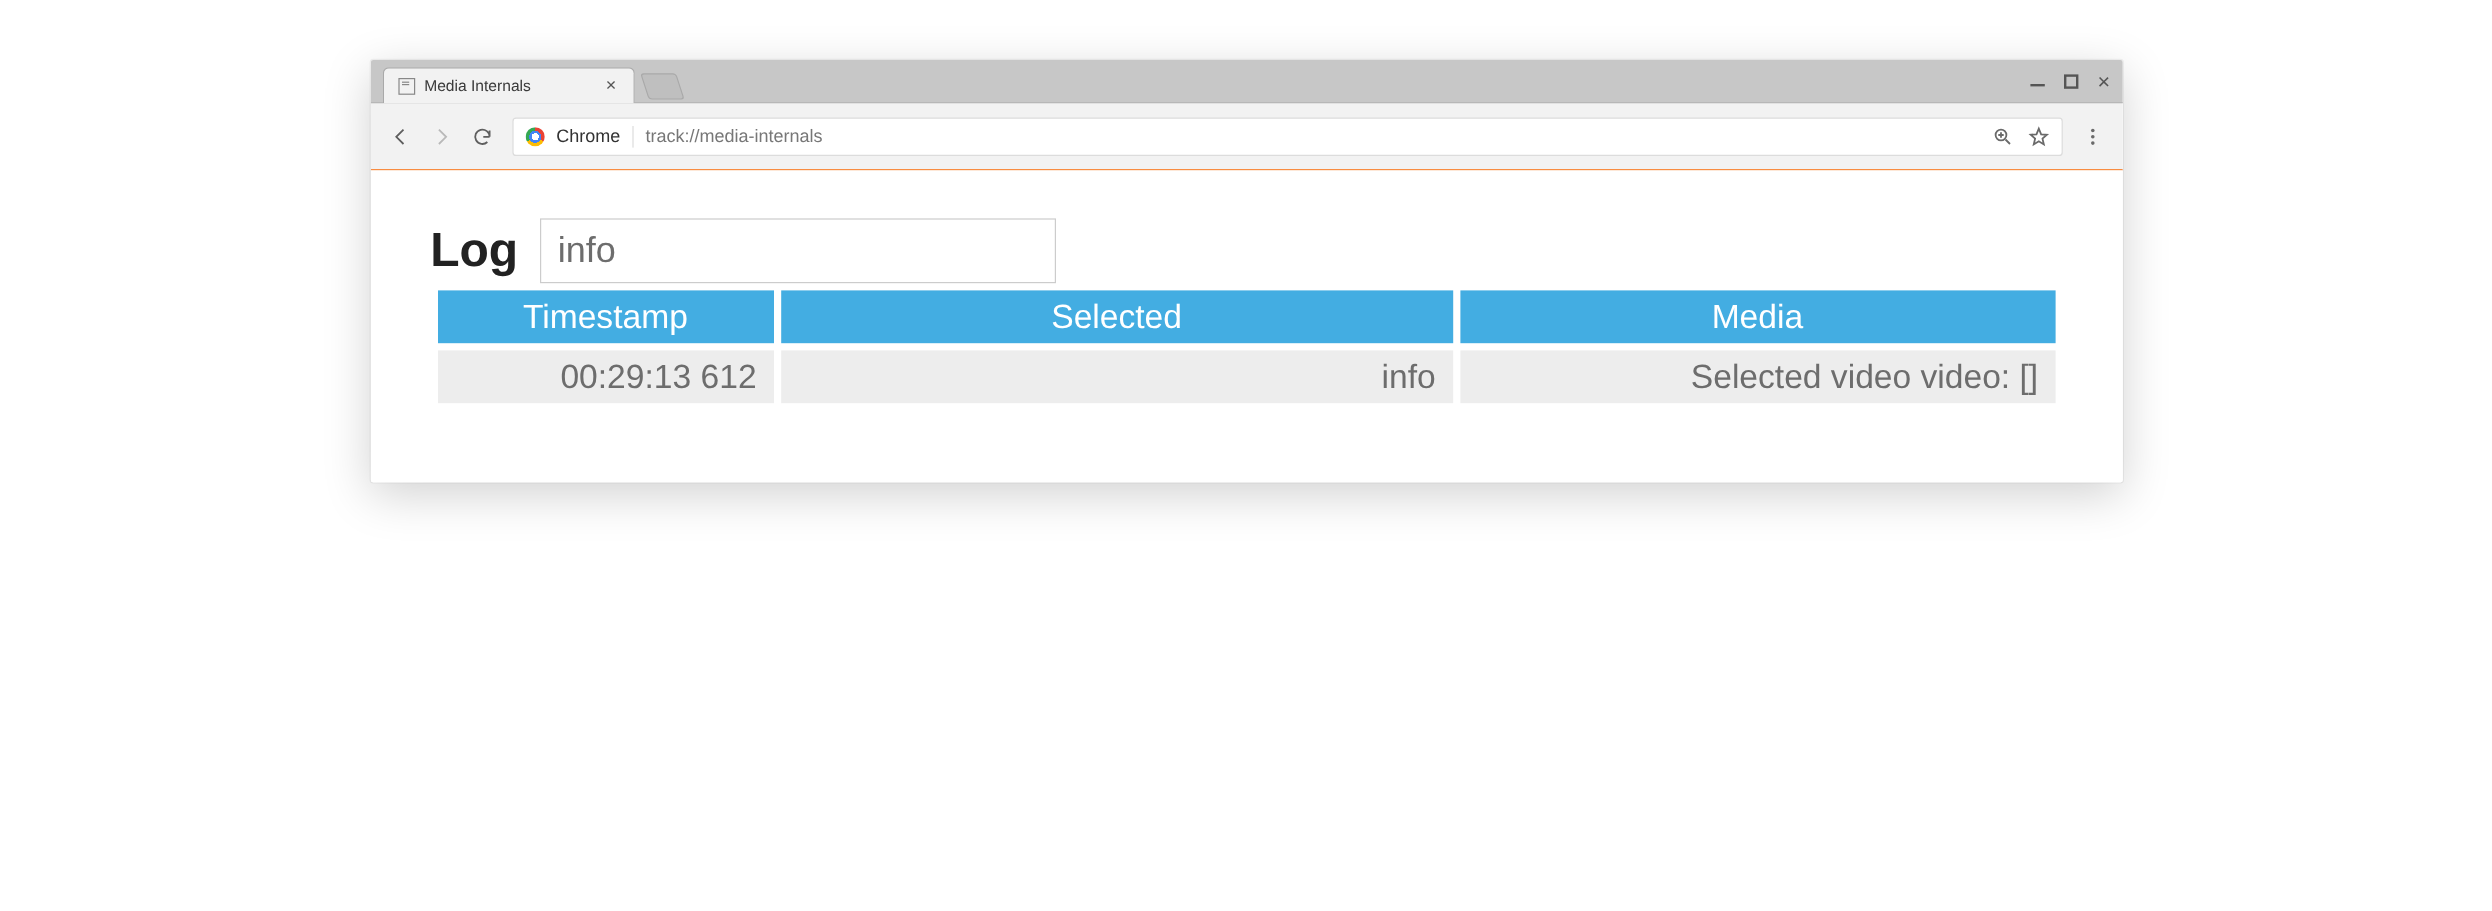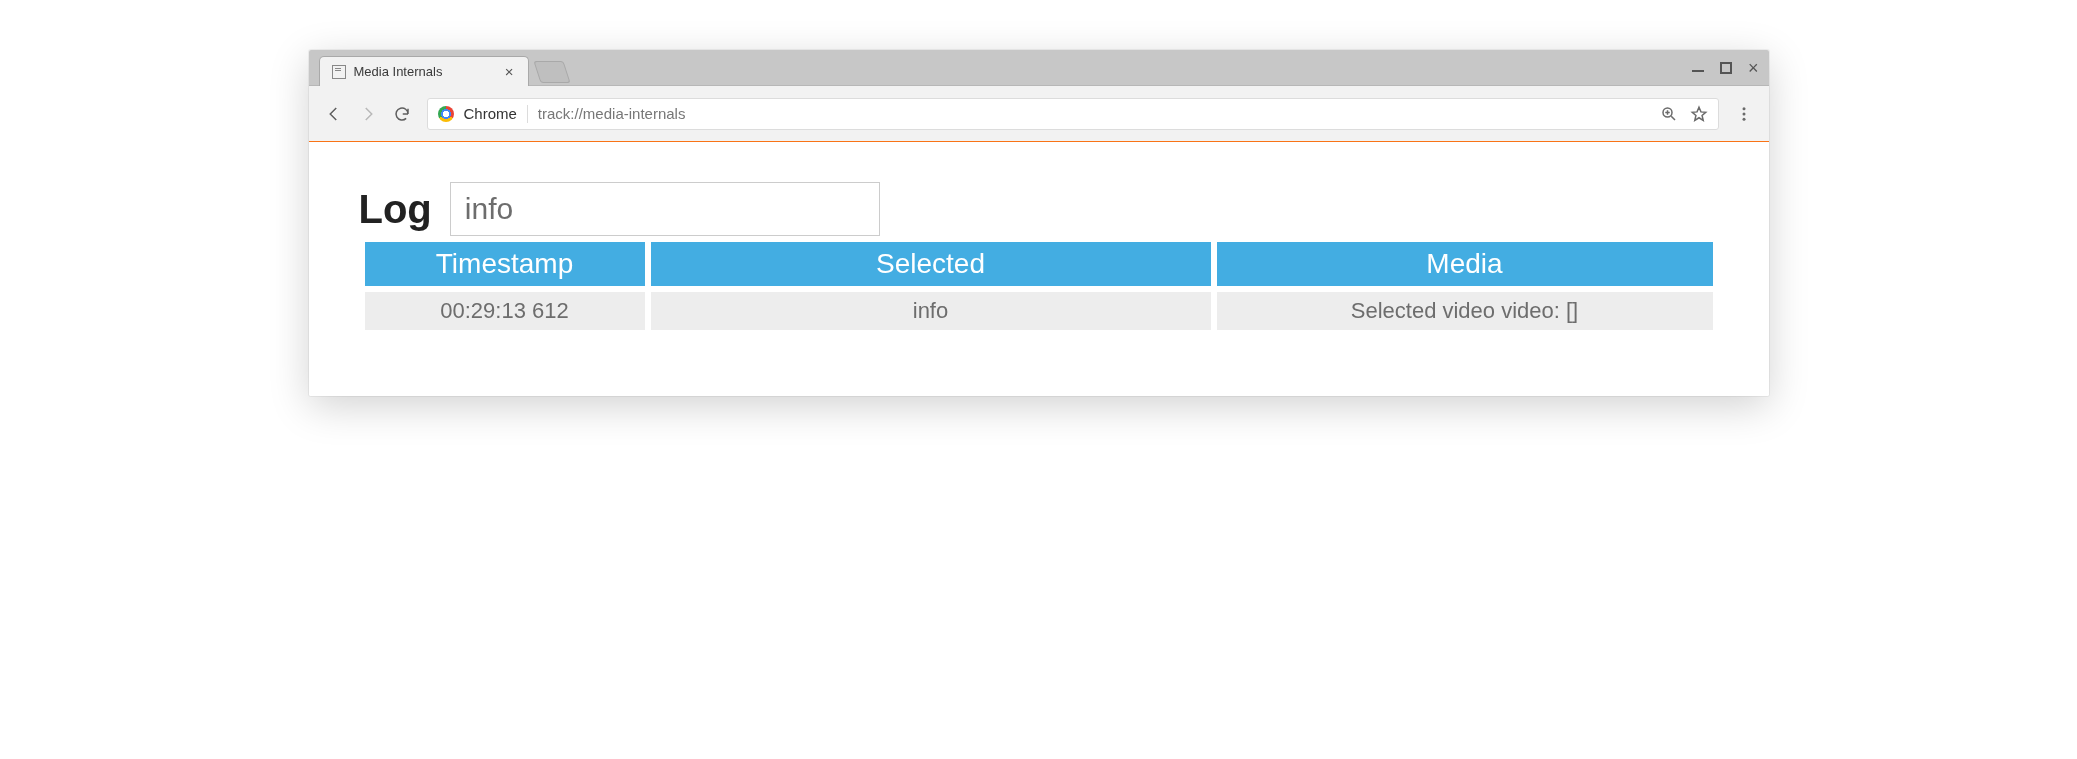--- a/index.html
+++ b/index.html
@@ -183,23 +183,23 @@
       background: #43ade2;
       color: #fff;
       font-weight: 400;
       font-size: 28px;
       padding: 6px 0;
       text-align: center;
     }
     table.log td {
       background: #ededed;
       color: #6d6d6d;
-      font-size: 22px;
+      font-size: 28px;
       padding: 6px 14px;
-      text-align: center;
+      text-align: right;
       white-space: nowrap;
       overflow: hidden;
       text-overflow: ellipsis;
     }
     col.c-ts { width: 280px; }
     col.c-prop { width: 560px; }
   </style>
 </head>
 <body>
 

